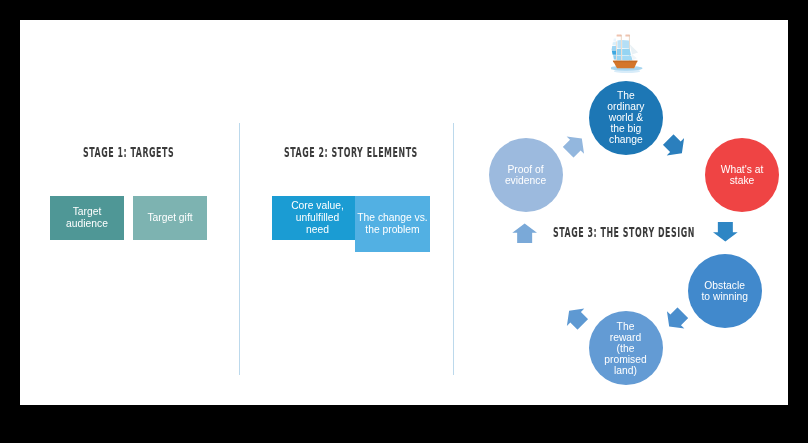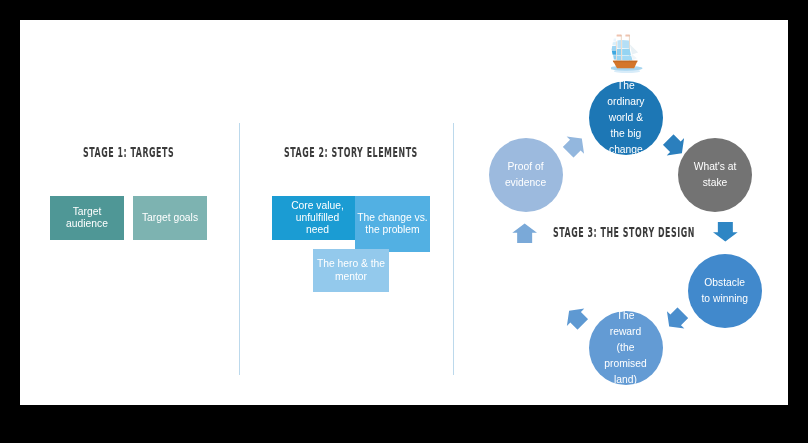--- a/index.html
+++ b/index.html
@@ -8,43 +8,42 @@
        font-family:"Liberation Sans",sans-serif;
        -webkit-font-smoothing:antialiased;}
   #canvas{position:absolute;left:20px;top:20px;width:768px;height:385px;background:#fff;overflow:hidden;}
   .divider{position:absolute;width:1px;background:#bcd9ec;}
   .stage-title{position:absolute;font-family:"DejaVu Sans Condensed","DejaVu Sans",sans-serif;
        font-weight:bold;font-size:14.5px;letter-spacing:0.9px;color:#3b3b3b;white-space:nowrap;
        transform-origin:left top;}
   .box{position:absolute;display:flex;align-items:center;justify-content:center;text-align:center;
        color:#fff;font-size:10.3px;line-height:12.2px;}
   .circle{position:absolute;border-radius:50%;display:flex;align-items:center;justify-content:center;
-       text-align:center;color:#fff;font-size:10.3px;line-height:16px;}
+       text-align:center;color:#fff;font-size:10.3px;line-height:11px;}
   .arrow{position:absolute;}
 </style>
 </head>
 <body>
 
 <div id="canvas" style="background-color: rgb(255, 255, 255);">
   <div class="divider" style="left: 219px; top: 103px; height: 252px; background-color: rgb(188, 217, 236);"></div>
   <div class="divider" style="left: 433px; top: 103px; height: 252px; background-color: rgb(188, 217, 236);"></div>
 
   <div class="stage-title" style="left: 63.3px; top: 124px; transform: scaleX(0.606); color: rgb(59, 59, 59);">STAGE 1: TARGETS</div>
   <div class="stage-title" style="left: 263.7px; top: 124px; transform: scaleX(0.606); color: rgb(59, 59, 59);">STAGE 2: STORY ELEMENTS</div>
   <div class="stage-title" style="left: 533.4px; top: 203.5px; transform: scaleX(0.606); color: rgb(59, 59, 59);">STAGE 3: THE STORY DESIGN</div>
 
   <div class="box" style="left: 30px; top: 176px; width: 74px; height: 44px; background-color: rgb(79, 151, 150);">Target<br>audience</div>
-  <div class="box" style="left: 113px; top: 176px; width: 74px; height: 44px; background-color: rgb(125, 179, 177);">Target goals</div>
+  <div class="box" style="left: 113px; top: 176px; width: 74px; height: 44px; background-color: rgb(125, 179, 177);">Target gift</div>
 
   <div class="box" style="left: 252px; top: 176px; width: 75px; height: 44px; background-color: rgb(27, 156, 211); padding-left: 8px;">Core value,<br>unfulfilled<br>need</div>
   <div class="box" style="left: 335px; top: 176px; width: 75px; height: 56px; background-color: rgb(82, 176, 227);">The change vs.<br>the problem</div>
-  <div class="box" style="left: 293px; top: 229px; width: 76px; height: 43px; background-color: rgb(147, 201, 236);">The hero &amp; the<br>mentor</div>
 
   <div class="circle" style="left: 568.9px; top: 60.9px; width: 74px; height: 74px; background-color: rgb(29, 119, 181);">The<br>ordinary<br>world &amp;<br>the big<br>change</div>
-  <div class="circle" style="left: 658px; top: 118.2px; width: 74px; height: 74px; background-color: #737373;">What's at<br>stake</div>
+  <div class="circle" style="left: 685px; top: 118.2px; width: 74px; height: 74px; background-color: #ef4444;">What's at<br>stake</div>
   <div class="circle" style="left: 667.7px; top: 233.5px; width: 74px; height: 74px; background-color: rgb(65, 137, 204);">Obstacle<br>to winning</div>
   <div class="circle" style="left: 568.5px; top: 291.2px; width: 74px; height: 74px; background-color: rgb(99, 155, 212);">The<br>reward<br>(the<br>promised<br>land)</div>
   <div class="circle" style="left: 468.5px; top: 118.2px; width: 74px; height: 74px; background-color: rgb(156, 186, 222); text-align: center;">Proof of<br>evidence</div>
 
   <div class="arrow" style="left:642.7px;top:116.4px;width:26px;height:21px;transform:rotate(-45deg);">
     <svg viewBox="0 0 24.7 19.5" width="24.7" height="19.5">
         <path d="M 4.85 0 L 19.85 0 L 19.85 10.3 L 24.7 10.3 L 12.35 19.5 L 0 10.3 L 4.85 10.3 Z" fill="#2b7fbd"></path>
       </svg>
   </div>
   <div class="arrow" style="left:693px;top:202.4px;width:26px;height:21px;">

